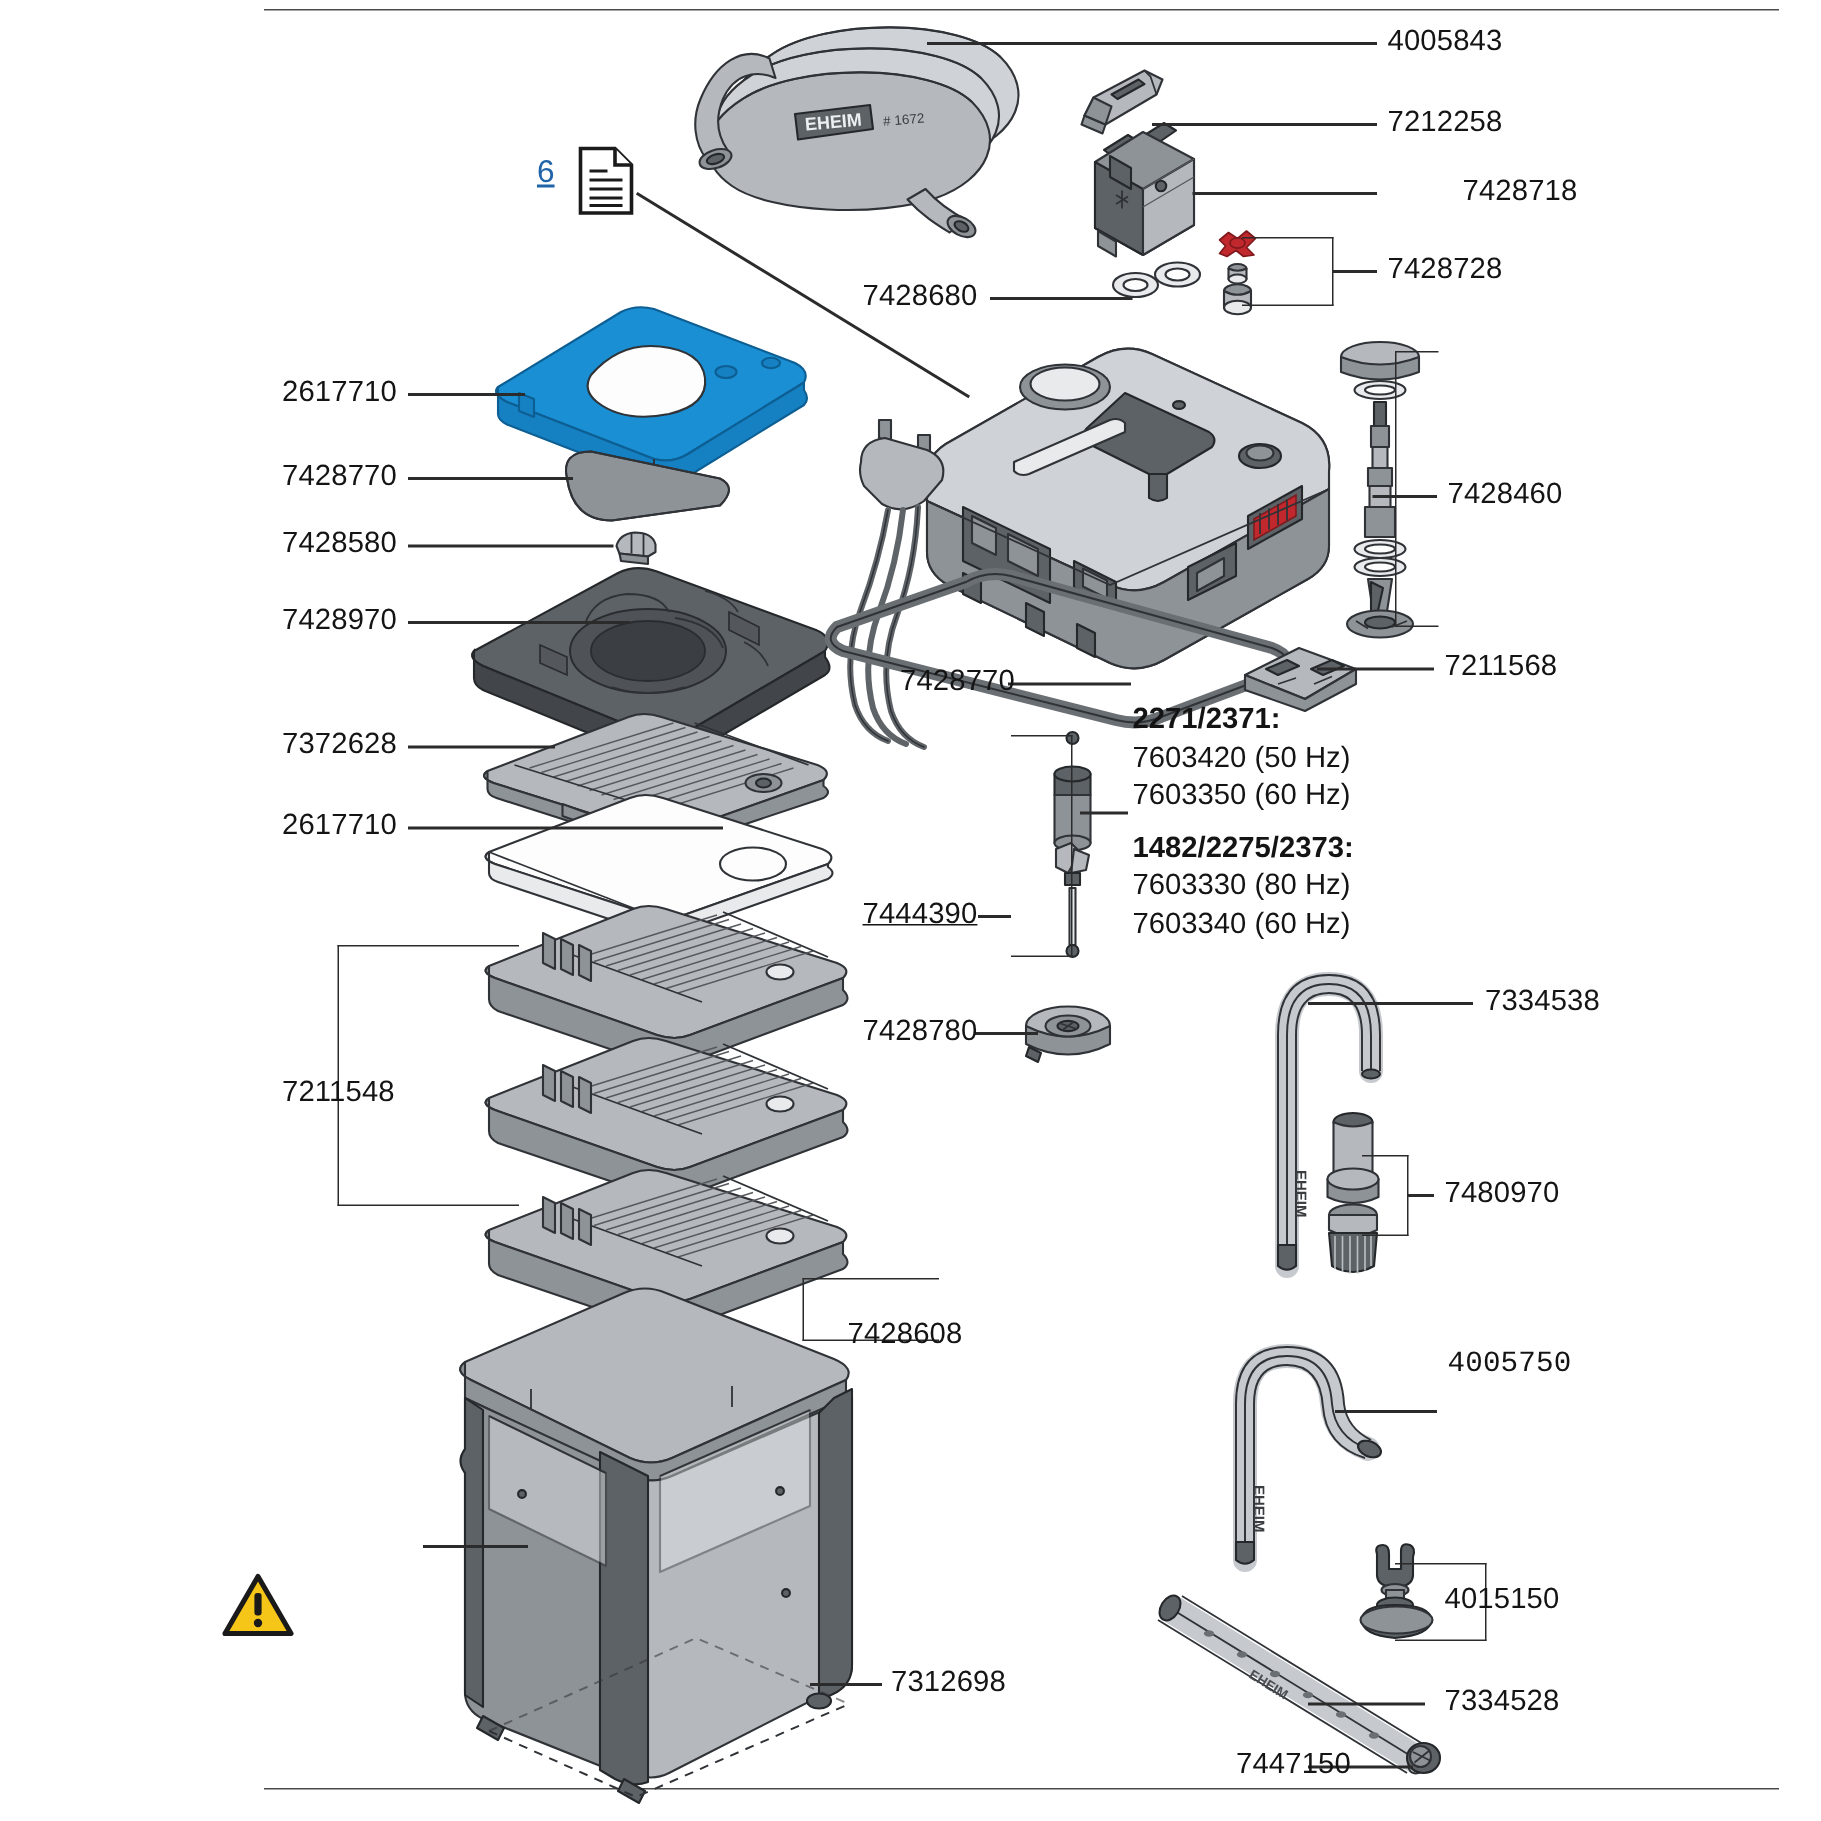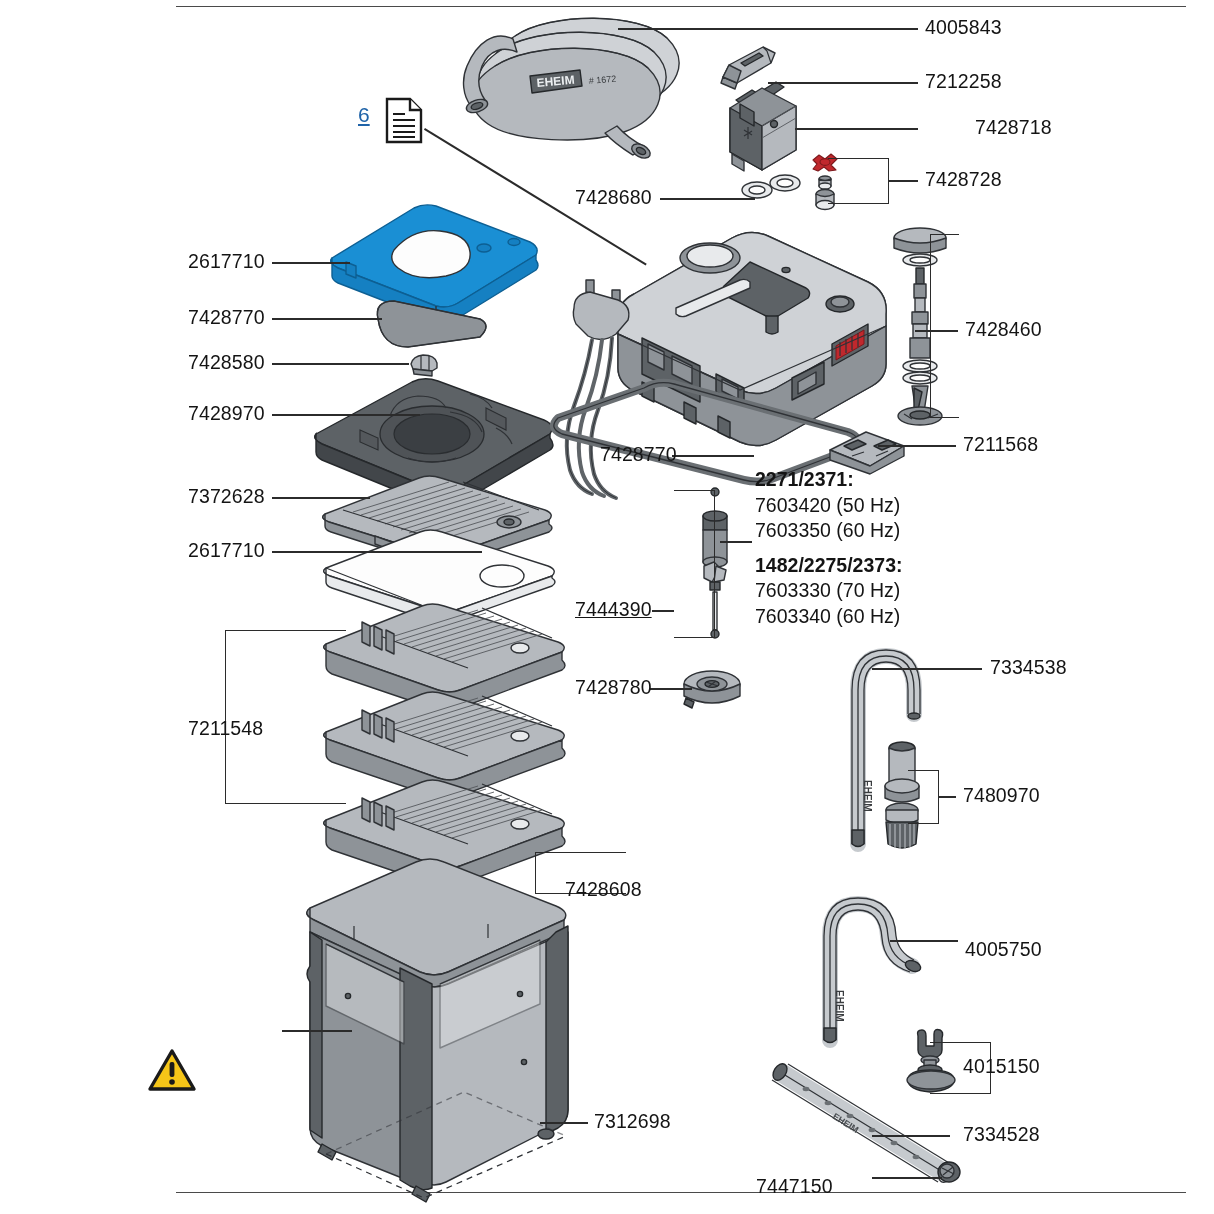--- a/index.html
+++ b/index.html
@@ -607,28 +607,28 @@
   <div class="lbl" style="left:594px;top:1112px;">7312698</div>
 
   <div class="lbl" style="left:925px;top:18px;">4005843</div>
   <div class="lbl" style="left:925px;top:72px;text-align:right;">7212258</div>
   <div class="lbl" style="left:975px;top:118px;">7428718</div>
   <div class="lbl" style="left:925px;top:170px;">7428728</div>
   <div class="lbl" style="left:965px;top:320px;">7428460</div>
   <div class="lbl" style="left:963px;top:435px;">7211568</div>
   <div class="lbl" style="left:990px;top:658px;">7334538</div>
   <div class="lbl" style="left:963px;top:786px;">7480970</div>
-  <div class="lbl" style="left:965px;top:940px;">4005750</div>
+  <div class="lbl" style="left:965px;top:900px;font-family:Liberation Mono, monospace;">4005750</div>
   <div class="lbl" style="left:963px;top:1057px;">4015150</div>
   <div class="lbl" style="left:963px;top:1125px;">7334528</div>
-  <div class="lbl" style="left:756px;top:1167px;margin-top:10px;">7447150</div>
+  <div class="lbl" style="left:824px;top:1167px;">7447150</div>
 
   <div class="grp" style="left:755px;top:467px;">
     <div class="hd">2271/2371:</div>
     <div>7603420 (50 Hz)</div>
     <div>7603350 (60 Hz)</div>
     <div class="hd" style="margin-top:9px;">1482/2275/2373:</div>
-    <div>7603330 (70 Hz)</div>
+    <div>7603330 (80 Hz)</div>
     <div>7603340 (60 Hz)</div>
   </div>
 
 
 </div>
 
 </body></html>

